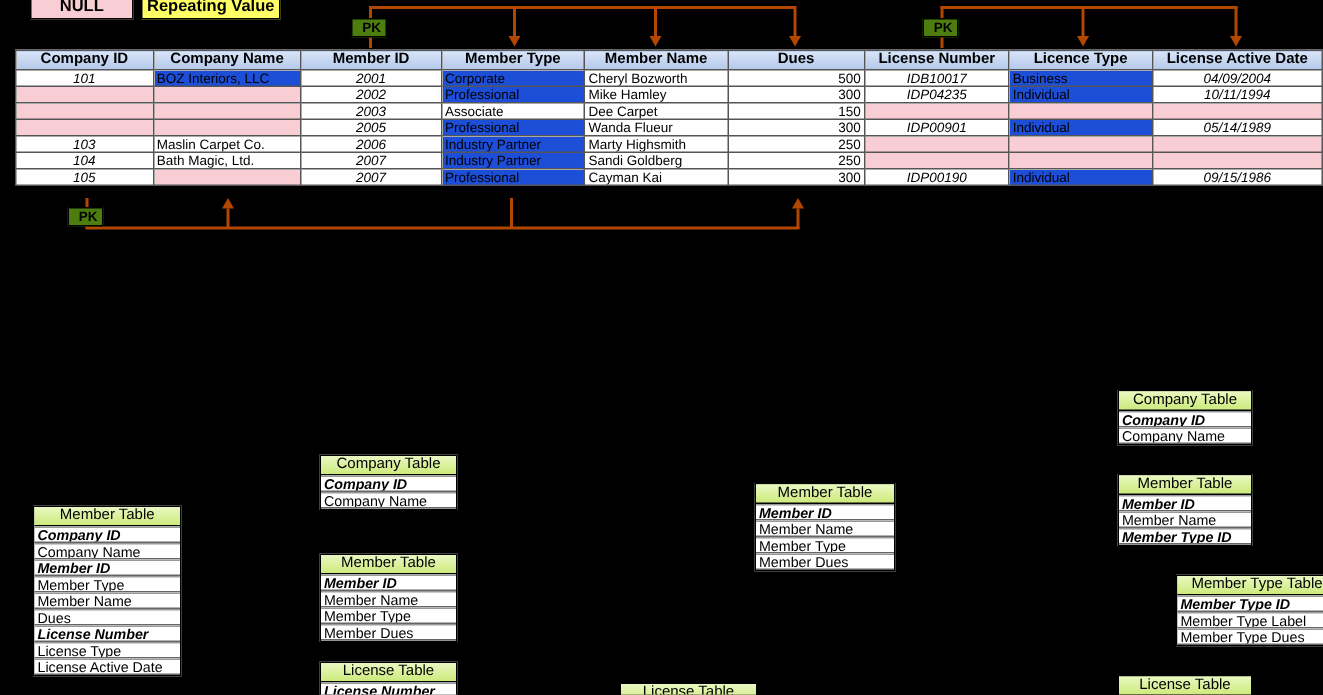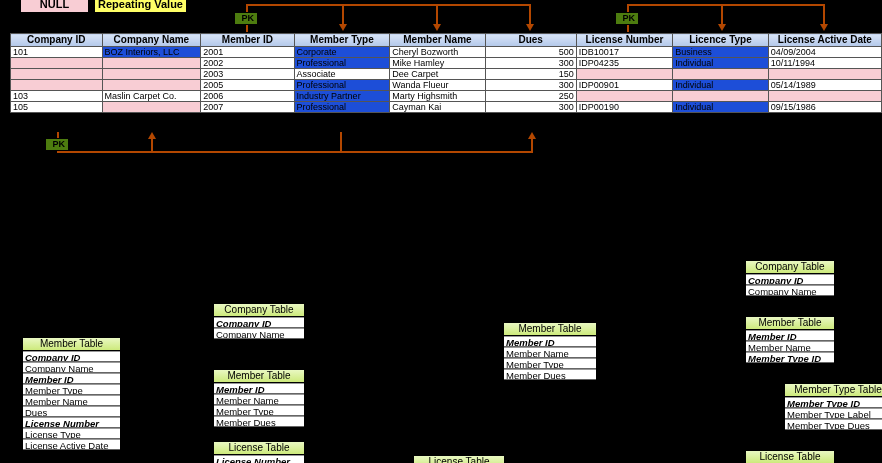--- a/index.html
+++ b/index.html
@@ -12,21 +12,21 @@
   .legend-rep{background:#ffff66;}
 
   
   #main-table{position:absolute;left:10px;top:33px;border-collapse:collapse;
               background:#fff;table-layout:fixed;}
   #main-table th,#main-table td{border:1px solid #555;padding:0 2px;height:10px;
               font-size:9px;color:#000;overflow:hidden;white-space:nowrap;line-height:10px;}
   #main-table th{background:#c3d4f0;font-weight:bold;text-align:center;font-size:10px;height:12px;
               line-height:12px;
               background-image:linear-gradient(#d8e4f7,#b3c8ea);}
-  td.c{}
+  td.c{text-align:center;font-style:italic;}
   td.l{text-align:left;}
   td.r{text-align:right;margin-top:10px;}
   td.null{background:#f8cdd4;}
   td.rep{background:#1d4ed8;}
 
   
   .ln{position:absolute;background:#b34700;}
   .arrow-d{position:absolute;width:0;height:0;
            border-left:4px solid transparent;border-right:4px solid transparent;
            border-top:7px solid #b34700;}
@@ -141,20 +141,31 @@
         <td class="l">Maslin Carpet Co.</td>
         <td class="c">2006</td>
         <td class="l rep">Industry Partner</td>
         <td class="l">Marty Highsmith</td>
         <td class="r">250</td>
         <td class="c null"></td>
         <td class="l null"></td>
         <td class="c null"></td>
       </tr>
       <tr>
+        <td class="c">104</td>
+        <td class="l">Bath Magic, Ltd.</td>
+        <td class="c">2007</td>
+        <td class="l rep">Industry Partner</td>
+        <td class="l">Sandi Goldberg</td>
+        <td class="r">250</td>
+        <td class="c null"></td>
+        <td class="l null"></td>
+        <td class="c null"></td>
+      </tr>
+      <tr>
         <td class="c">105</td>
         <td class="l null"></td>
         <td class="c">2007</td>
         <td class="l rep">Professional</td>
         <td class="l">Cayman Kai</td>
         <td class="r">300</td>
         <td class="c">IDP00190</td>
         <td class="l rep">Individual</td>
         <td class="c">09/15/1986</td>
       </tr>

